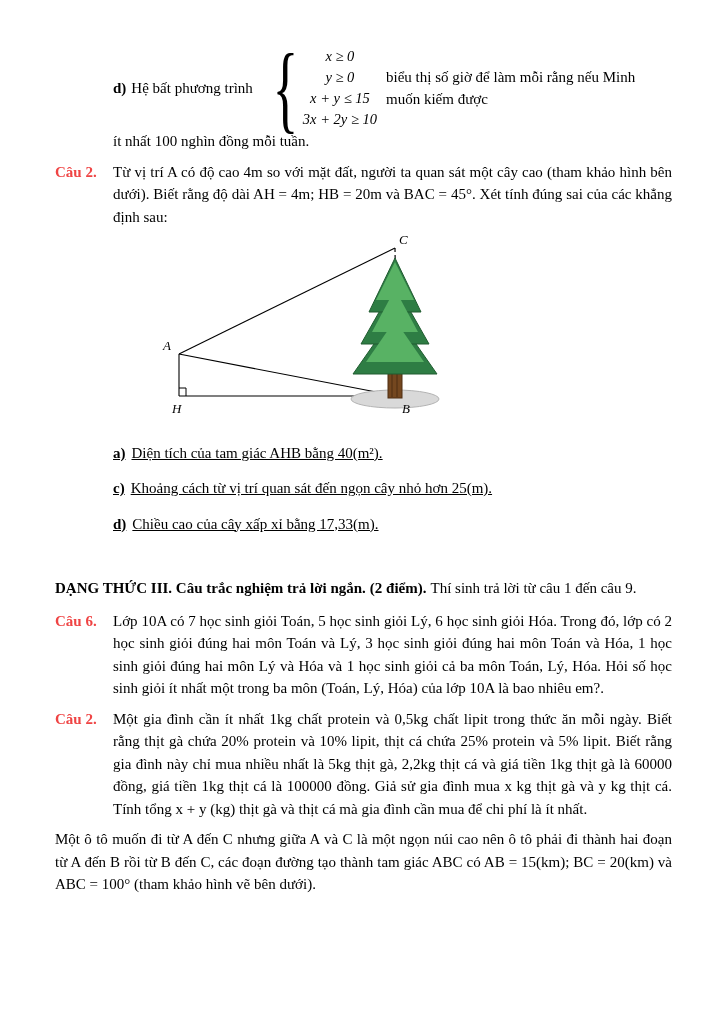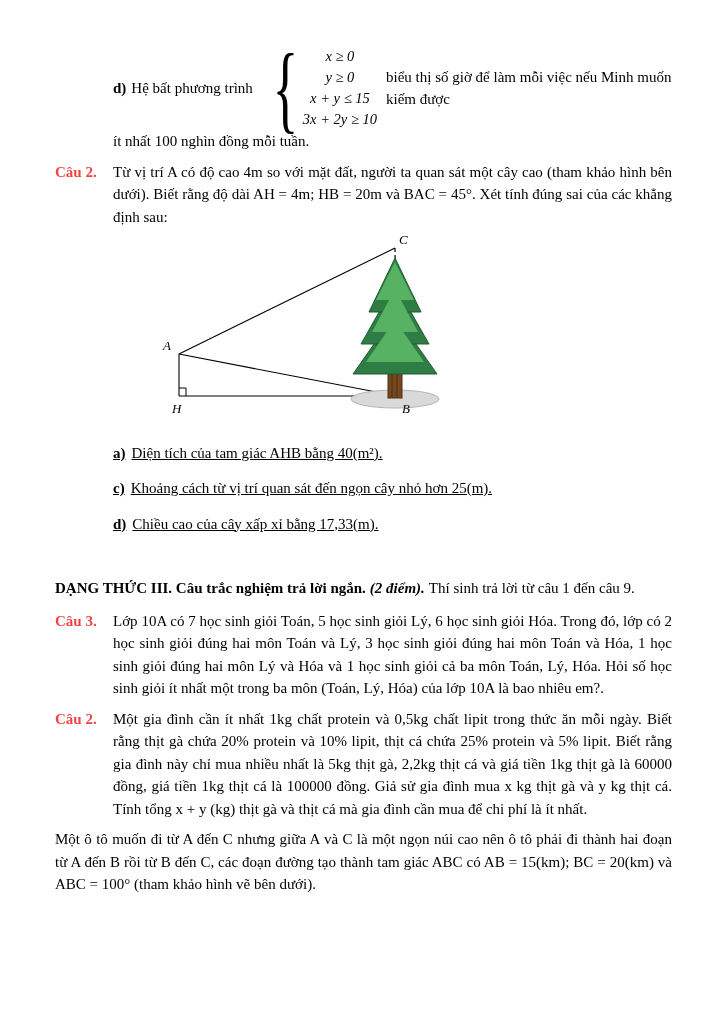--- a/index.html
+++ b/index.html
@@ -6,21 +6,21 @@
   .page {
     position:relative;
     width:725px; min-height:1024px;
     box-sizing:border-box;
     padding:46px 53px 40px 55px;
     font-family:"Liberation Serif", serif;
     font-size:15px; line-height:1.5; color:#000;
     background:#fff;
   }
   .b { font-weight:bold; }
-  .i { font-style:italic; }
+  .i { }
   .indent { margin-left:58px; }
 
   
   .dline { display:flex; align-items:center; gap:5px; margin-left:58px; }
   .dline .post { flex:1; }
   .system { display:inline-flex; align-items:center; margin:0 4px; }
   .brace {
     font-family:"Liberation Serif", serif;
     font-size:98px; font-weight:300; line-height:84px;
     transform:scaleX(0.55); transform-origin:center;
@@ -56,21 +56,21 @@
     <span>Hệ bất phương trình</span>
     <span class="system">
       <span class="brace">{</span>
       <span class="eqs">
         <span>x ≥ 0</span>
         <span>y ≥ 0</span>
         <span>x + y ≤ 15</span>
         <span>3x + 2y ≥ 10</span>
       </span>
     </span>
-    <span class="post">biểu thị số giờ để làm mỗi việc nếu Minh muốn kiếm được</span>
+    <span class="post">biểu thị số giờ để làm mỗi rằng nếu Minh muốn kiếm được</span>
   </div>
   <div class="indent">ít nhất 100 nghìn đồng mỗi tuần.</div>
 
   <div class="qrow">
     <div class="qlabel">Câu 2.</div>
     <div class="qbody">Từ vị trí A có độ cao 4m so với mặt đất, người ta quan sát một cây cao (tham khảo hình bên dưới). Biết rằng độ dài AH = 4m; HB = 20m và BAC = 45°. Xét tính đúng sai của các khẳng định sau:</div>
   </div>
 
   <div class="figwrap">
     <svg width="320" height="190" viewBox="0 0 320 190">
@@ -113,21 +113,21 @@
   </div>
   <div class="stmt">
     <span class="slabel">d)</span><span>Chiều cao của cây xấp xỉ bằng 17,33(m).</span>
   </div>
 
   <div class="secheading">
     <span class="b">DẠNG THỨC III. Câu trắc nghiệm trả lời ngắn.</span><span class="b i">(2 điểm).</span><span>Thí sinh trả lời từ câu 1 đến câu 9.</span>
   </div>
 
   <div class="qrow">
-    <div class="qlabel">Câu 3.</div>
+    <div class="qlabel">Câu 6.</div>
     <div class="qbody">Lớp 10A có 7 học sinh giỏi Toán, 5 học sinh giỏi Lý, 6 học sinh giỏi Hóa. Trong đó, lớp có 2 học sinh giỏi đúng hai môn Toán và Lý, 3 học sinh giỏi đúng hai môn Toán và Hóa, 1 học sinh giỏi đúng hai môn Lý và Hóa và 1 học sinh giỏi cả ba môn Toán, Lý, Hóa. Hỏi số học sinh giỏi ít nhất một trong ba môn (Toán, Lý, Hóa) của lớp 10A là bao nhiêu em?.</div>
   </div>
 
   <div class="qrow">
     <div class="qlabel">Câu 2.</div>
     <div class="qbody">Một gia đình cần ít nhất 1kg chất protein và 0,5kg chất lipit trong thức ăn mỗi ngày. Biết rằng thịt gà chứa 20% protein và 10% lipit, thịt cá chứa 25% protein và 5% lipit. Biết rằng gia đình này chỉ mua nhiều nhất là 5kg thịt gà, 2,2kg thịt cá và giá tiền 1kg thịt gà là 60000 đồng, giá tiền 1kg thịt cá là 100000 đồng. Giả sử gia đình mua x kg thịt gà và y kg thịt cá. Tính tổng x + y (kg) thịt gà và thịt cá mà gia đình cần mua để chi phí là ít nhất.</div>
   </div>
 
   <div class="qrow">
     <div class="qbody">Một ô tô muốn đi từ A đến C nhưng giữa A và C là một ngọn núi cao nên ô tô phải đi thành hai đoạn từ A đến B rồi từ B đến C,  các đoạn đường tạo thành tam giác ABC có AB = 15(km); BC = 20(km) và ABC = 100° (tham khảo hình vẽ bên dưới).</div>

